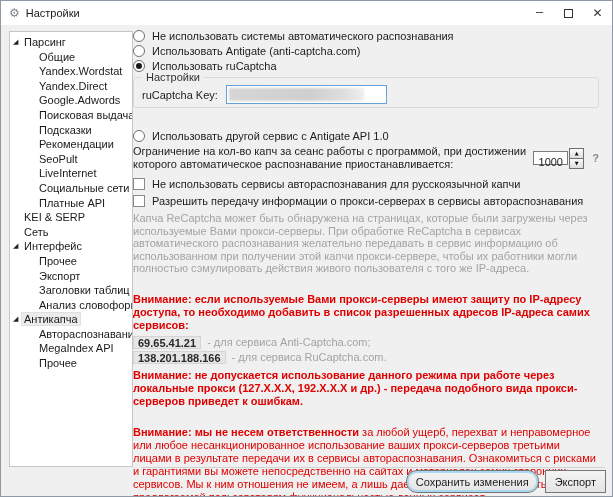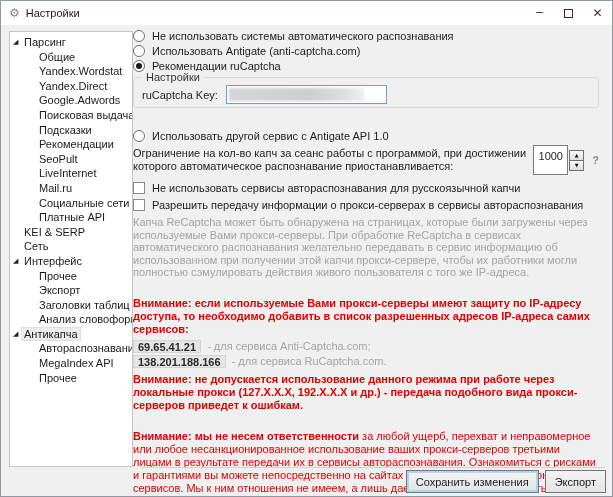--- a/index.html
+++ b/index.html
@@ -43,21 +43,21 @@
   .field-label{ margin-right:8px; }
   .key-input{ position:relative; width:161px; height:19px; background:#fff;
               border:1px solid #64a1dd; }
   .redact{ position:absolute; left:2px; top:2px; width:135px; height:13px;
            background:linear-gradient(90deg,#d6d6d6 0%,#cfcfcf 60%,#dedede 85%,#efefef 100%);
            filter:blur(1px); }
 
   .limit-row{ display:flex; align-items:center; margin-top:2px; }
   .limit-text{ width:408px; line-height:13px; }
   .spin{ display:flex; align-items:center; margin-left:auto; }
-  .spin-box{ width:35px; height:30px; border:1px solid #7a7a7a; background:#fff;
+  .spin-box{ width:35px; height:14px; border:1px solid #7a7a7a; background:#fff;
              font-size:11px; text-align:center; line-height:20px; }
   .spin-btns{ display:flex; flex-direction:column; margin-left:1px; }
   .sbtn{ width:15px; height:11px; border:1px solid #707070; background:linear-gradient(#fbfbfb,#dedede);
          font-size:5px; line-height:9px; text-align:center; color:#111;
          font-family:"DejaVu Sans",sans-serif; }
   .sbtn + .sbtn{ margin-top:-1px; }
   .help{ margin-left:8px; color:#8a8a8a; font-weight:bold; font-size:11px; }
 
   .cb-row{ display:flex; align-items:flex-end; height:15px; }
   .cb{ width:12px; height:12px; border:1px solid #8a8a8a; background:#fff; margin-right:7px; flex:0 0 auto; }
@@ -77,21 +77,21 @@
   .links{ margin-top:4px; }
   .link-row{ height:14px; line-height:14px; }
   .link{ color:#0a64c8; text-decoration:underline; cursor:pointer; }
 
   
   .sep{ position:absolute; left:140px; right:7px; top:466px; border-top:1px solid #d2d2d2; }
   .footer{ position:absolute; right:6px; bottom:3px; display:flex; }
   .btn{ height:23px; padding:0 9px; font-size:11px; color:#1a1a1a;
         background:linear-gradient(#f4f4f4,#e4e4e4); border:1px solid #757575;
         display:flex; align-items:center; justify-content:center; cursor:default; }
-  .btn.primary{ box-shadow: inset 0 0 0 2px #a9d9f2; margin-right:6px; }
+  .btn.primary{ box-shadow: inset 0 0 0 2px #a9d9f2; margin-right:6px;border-radius:11px; }
 </style>
 </head>
 <body>
 
 <div class="win">
 
   <div class="titlebar">
     <span class="tb-icon">⚙</span>
     <span class="tb-title">Настройки</span>
     <div class="tb-controls">
@@ -111,21 +111,20 @@
     <div class="ti lv0"><span class="arr">◢</span><span class="lbl">Парсинг</span></div>
     <div class="ti lv1"><span class="lbl">Общие</span></div>
     <div class="ti lv1"><span class="lbl">Yandex.Wordstat</span></div>
     <div class="ti lv1"><span class="lbl">Yandex.Direct</span></div>
     <div class="ti lv1"><span class="lbl">Google.Adwords</span></div>
     <div class="ti lv1"><span class="lbl">Поисковая выдача</span></div>
     <div class="ti lv1"><span class="lbl">Подсказки</span></div>
     <div class="ti lv1"><span class="lbl">Рекомендации</span></div>
     <div class="ti lv1"><span class="lbl">SeoPult</span></div>
     <div class="ti lv1"><span class="lbl">LiveInternet</span></div>
-    <div class="ti lv1"><span class="lbl">Mail.ru</span></div>
     <div class="ti lv1"><span class="lbl">Социальные сети</span></div>
     <div class="ti lv1"><span class="lbl">Платные API</span></div>
     <div class="ti lv0"><span class="lbl">KEI &amp; SERP</span></div>
     <div class="ti lv0"><span class="lbl">Сеть</span></div>
     <div class="ti lv0"><span class="arr">◢</span><span class="lbl">Интерфейс</span></div>
     <div class="ti lv1"><span class="lbl">Прочее</span></div>
     <div class="ti lv1"><span class="lbl">Экспорт</span></div>
     <div class="ti lv1"><span class="lbl">Заголовки таблиц</span></div>
     <div class="ti lv1"><span class="lbl">Анализ словоформ</span></div>
     <div class="ti lv0 sel"><span class="arr">◢</span><span class="lbl">Антикапча</span></div>
@@ -139,21 +138,21 @@
     <div class="radio-row">
       <span class="radio"></span>
       <span>Не использовать системы автоматического распознавания</span>
     </div>
     <div class="radio-row">
       <span class="radio"></span>
       <span>Использовать Antigate (anti-captcha.com)</span>
     </div>
     <div class="radio-row checked">
       <span class="radio"></span>
-      <span>Рекомендации ruCaptcha</span>
+      <span>Использовать ruCaptcha</span>
     </div>
 
     <div class="gb">
       <span class="gb-label">Настройки</span>
       <div class="field-row">
         <span class="field-label">ruCaptcha Key:</span>
         <span class="key-input">
           <span class="redact"></span>
         </span>
       </div>

